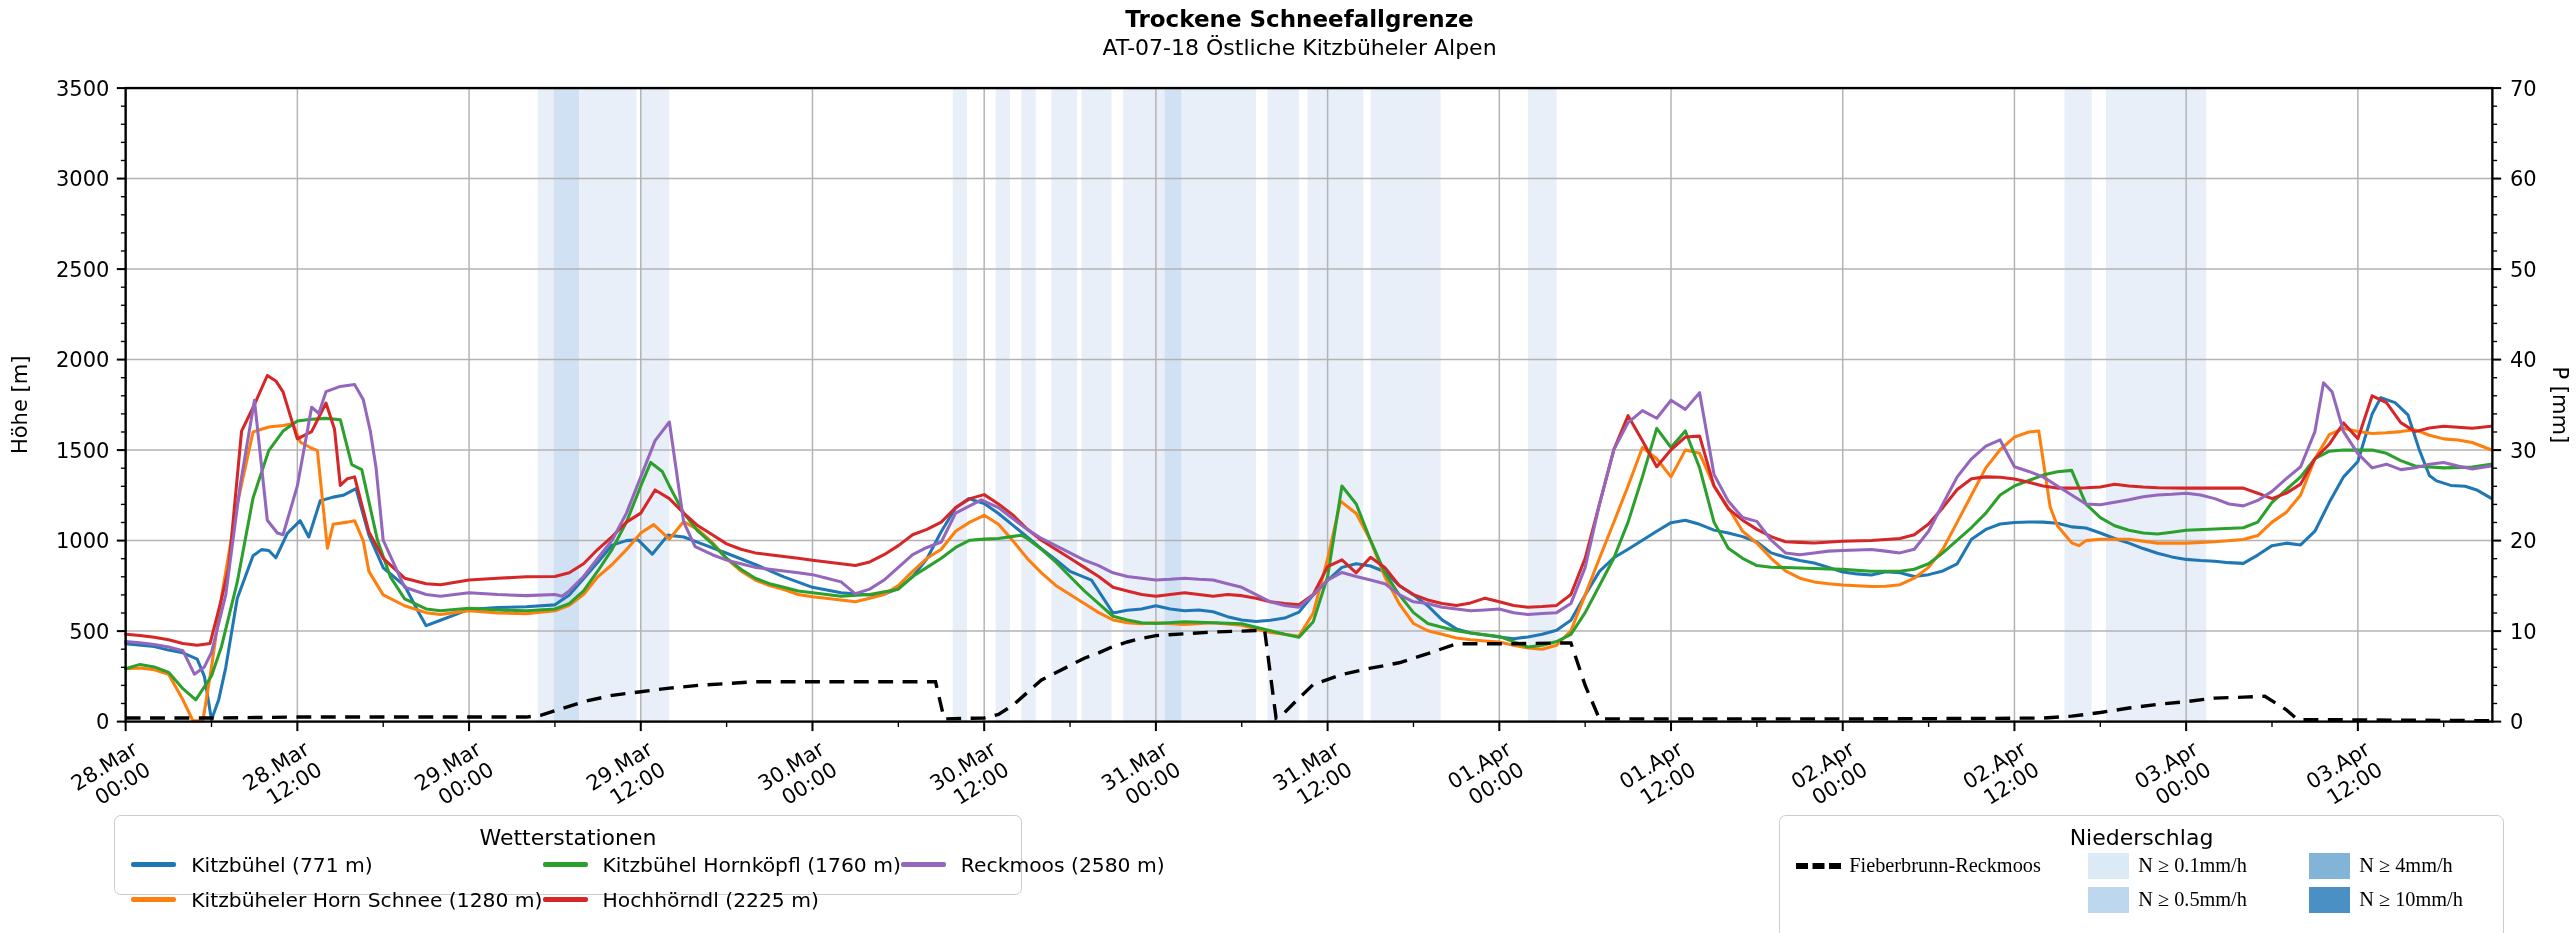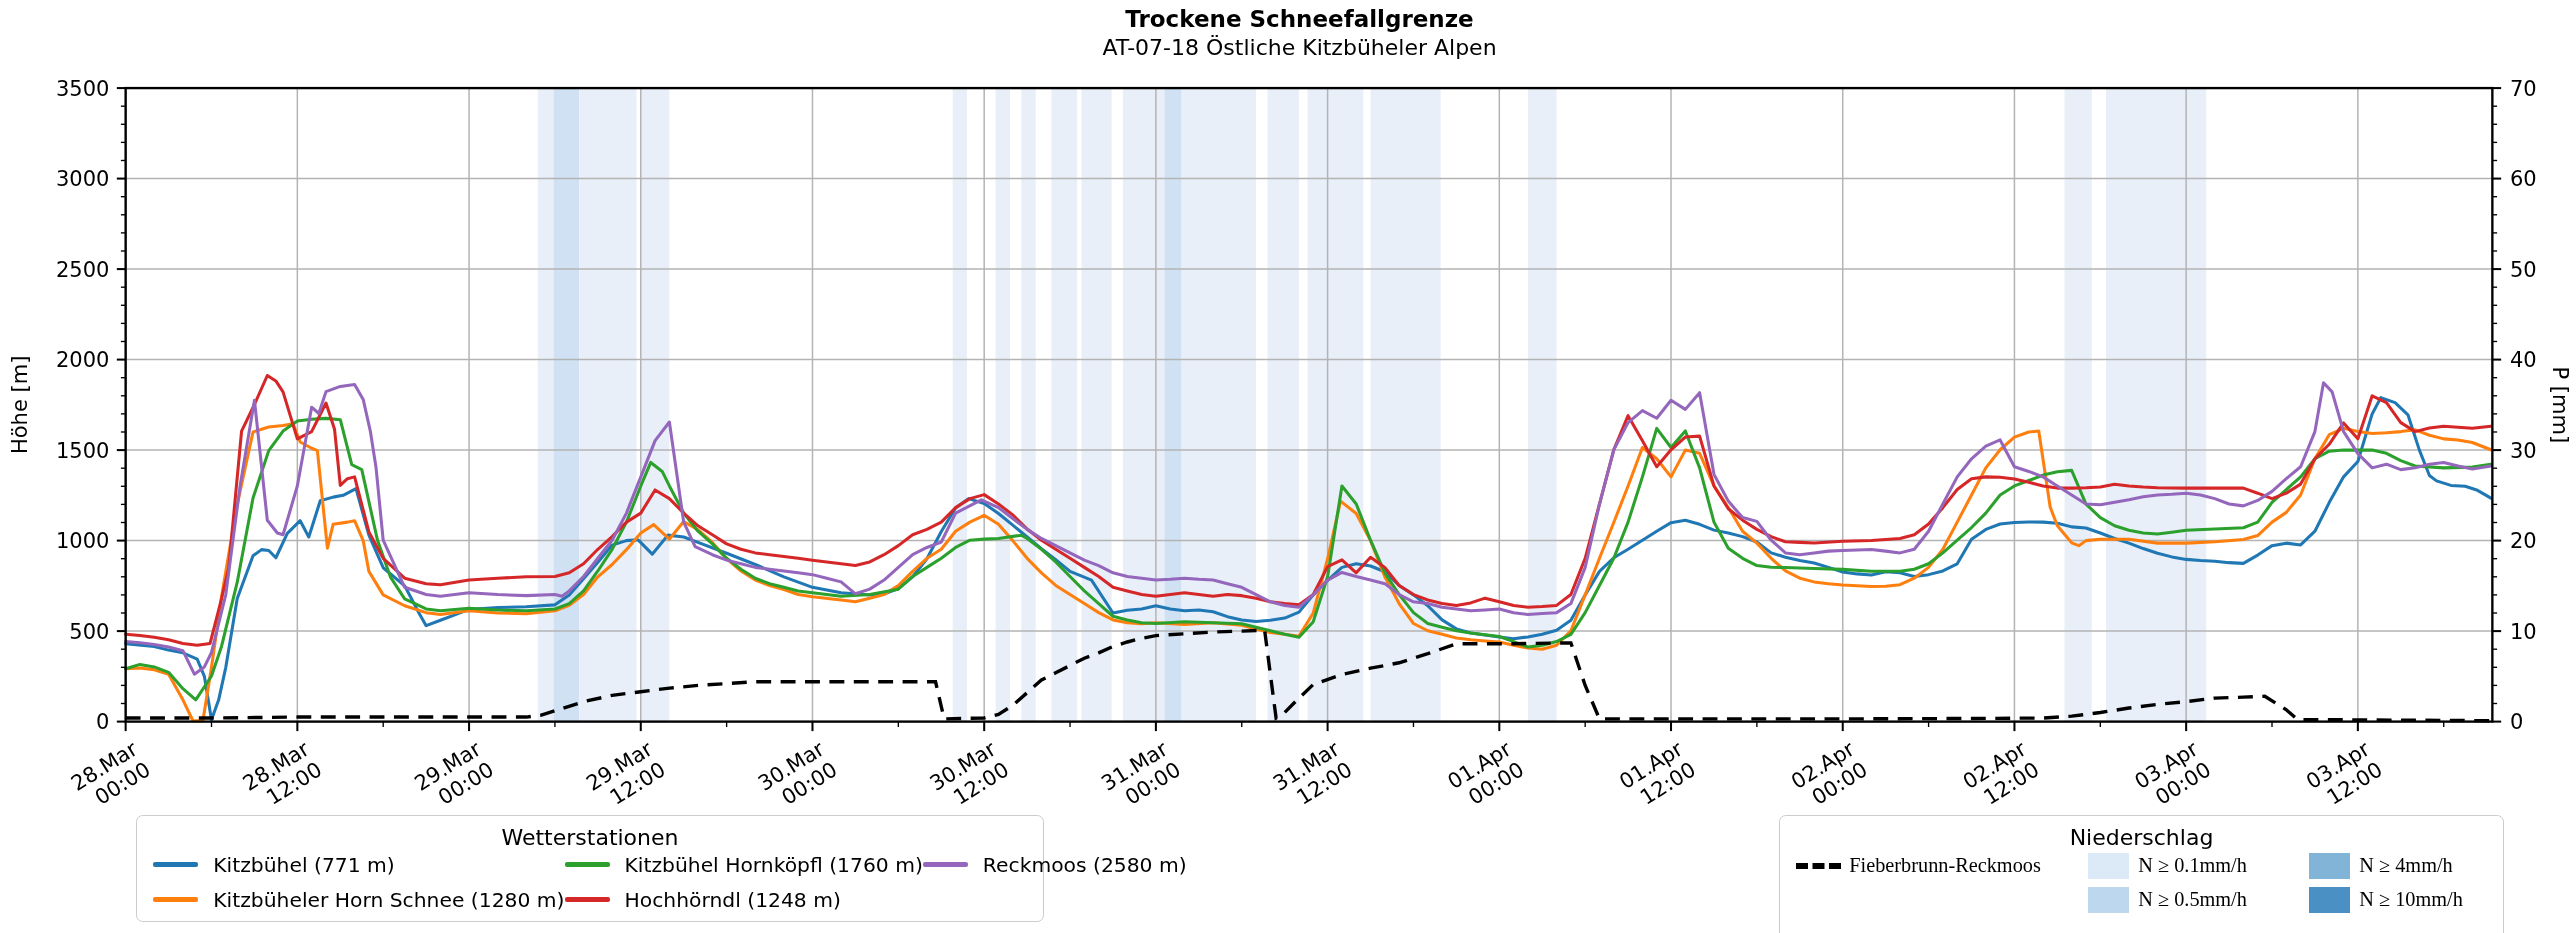--- a/index.html
+++ b/index.html
@@ -4,21 +4,21 @@
 <style>
   html,body{margin:0;padding:0;background:#fff;}
   #app{position:relative;width:2576px;height:933px;background:#fff;overflow:hidden;
        font-family:"DejaVu Sans","Liberation Sans",sans-serif;color:#000;}
   #titles{position:absolute;left:116px;top:4.1px;width:2367px;text-align:center;}
   #chart-title{font-size:23px;font-weight:bold;line-height:30px;}
   #chart-subtitle{font-size:22px;line-height:28.5px;}
   svg text{font-family:"DejaVu Sans","Liberation Sans",sans-serif;fill:#000;}
   .legend-box{position:absolute;background:#fff;border:1.4px solid #cccccc;border-radius:6.8px;
               box-sizing:border-box;padding:6.8px 16.3px 9.5px 16.3px;}
-  #legend-stations{left:136px;top:815px;width:908px;height:107px;}
+  #legend-stations{left:114px;top:815px;width:908px;height:80px;}
   #legend-precip{left:1779px;top:815px;width:725px;height:131px;}
   .legend-title{text-align:center;font-size:22px;line-height:30px;}
   .legend-grid-stations{display:grid;grid-template-columns:1.05fr 0.98fr 0.78fr;row-gap:11px;}
   .legend-grid-precip{display:grid;grid-template-columns:53px 239px 50px 171px 50px 156px;
                       row-gap:8.1px;align-items:center;font-family:Liberation Serif, serif;}
   .legend-entry{display:flex;align-items:center;gap:15px;font-size:20.3px;white-space:nowrap;}
   .line-swatch{display:inline-block;width:45px;height:5.4px;border-radius:2px;flex:none;}
   .dash-swatch{display:inline-block;width:45px;height:0;border-top:6.1px dashed #000;flex:none;}
   .patch-swatch{display:inline-block;width:41px;height:26px;flex:none;}
   .legend-label{font-size:20.3px;white-space:nowrap;}
@@ -269,21 +269,21 @@
       <div class="legend-entry">
         <span class="line-swatch" style="background: rgb(148, 103, 189);"></span>
         <span class="legend-label">Reckmoos (2580 m)</span>
       </div>
       <div class="legend-entry">
         <span class="line-swatch" style="background: rgb(255, 127, 14);"></span>
         <span class="legend-label">Kitzbüheler Horn Schnee (1280 m)</span>
       </div>
       <div class="legend-entry">
         <span class="line-swatch" style="background: rgb(214, 39, 40);"></span>
-        <span class="legend-label">Hochhörndl (1248 m)</span>
+        <span class="legend-label">Hochhörndl (2225 m)</span>
       </div>
       <div class="legend-entry"></div>
     </div>
   </div>
 
   <div id="legend-precip" class="legend-box">
     <div class="legend-title">Niederschlag</div>
     <div class="legend-grid-precip">
       <span class="dash-swatch"></span>
       <span class="legend-label">Fieberbrunn-Reckmoos</span>

